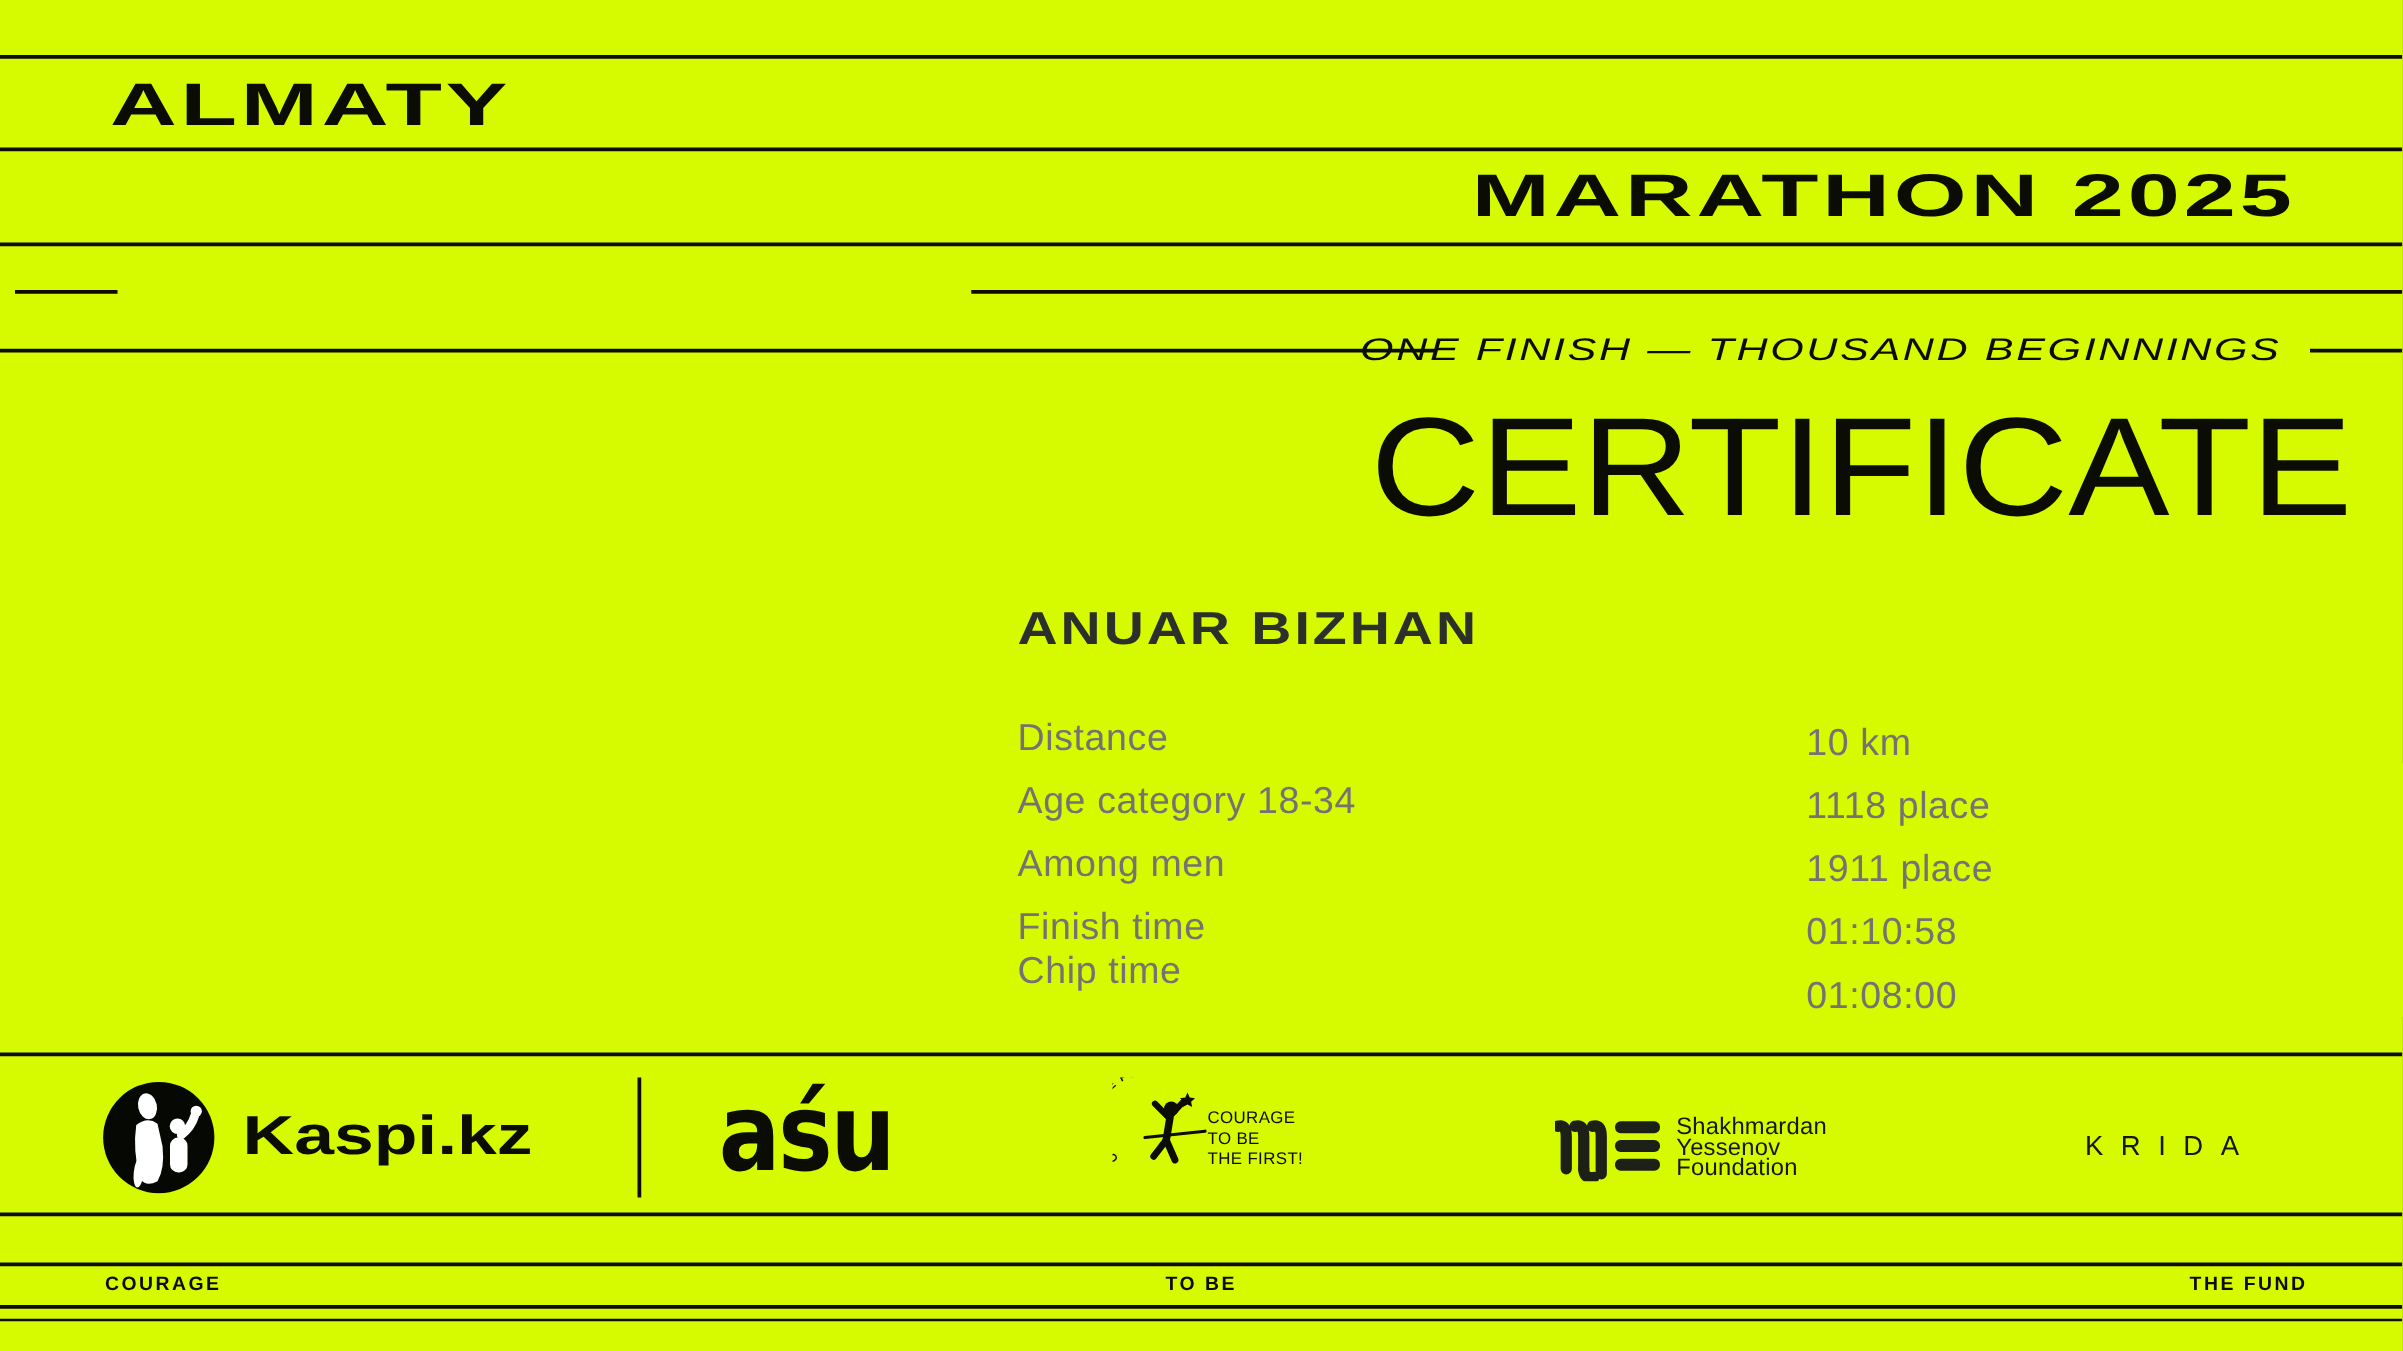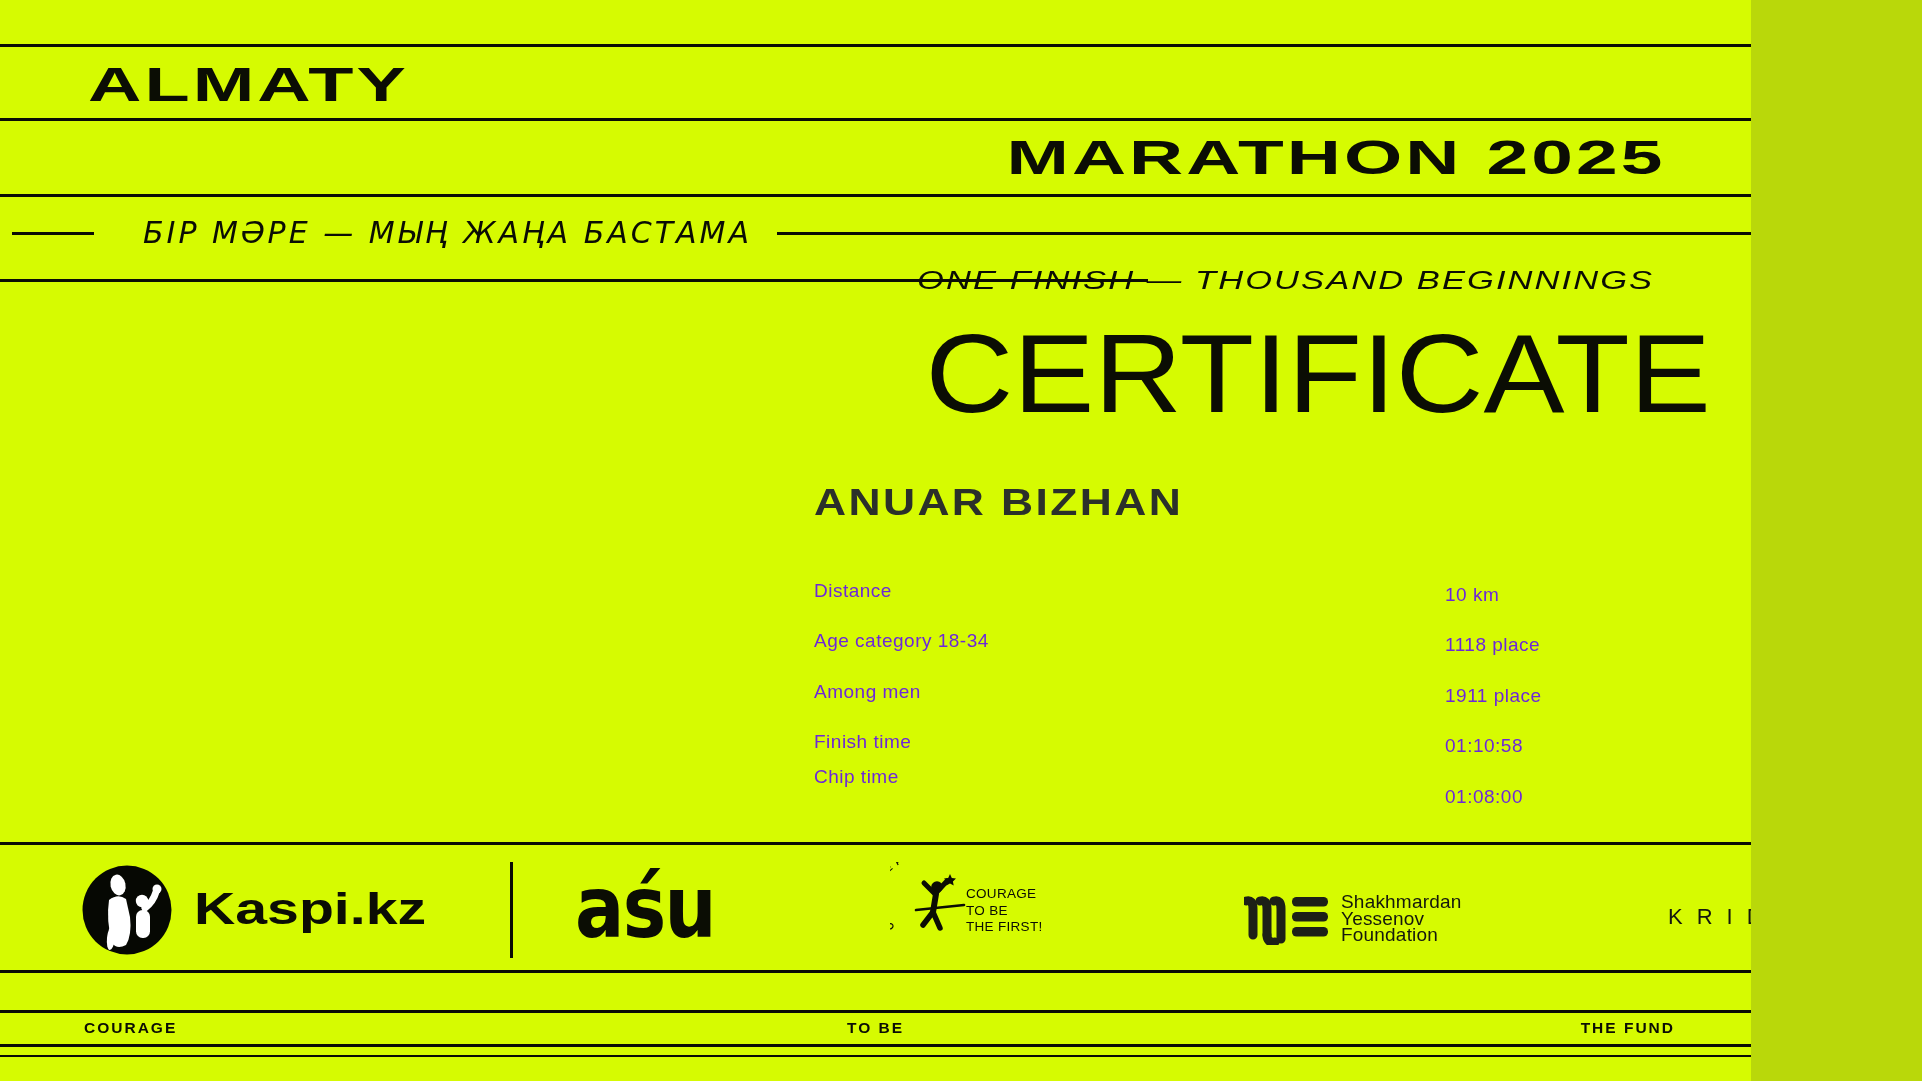--- a/index.html
+++ b/index.html
@@ -1,17 +1,17 @@
 <!DOCTYPE html>
 <html><head>
 <meta charset="utf-8">
 <style>
   html,body{margin:0;padding:0;background:#b9d80a;}
   .page{
-    position:relative;width:1751px;height:1081px;overflow:hidden;
+    position:relative;width:1922px;height:1081px;overflow:hidden;
     background:#d6fb01;
     font-family:"Liberation Sans",sans-serif;
     color:#0b0d04;
   }
   .rule{position:absolute;left:0;right:0;height:3px;background:#0b0d04;}
   .seg{position:absolute;height:3px;background:#0b0d04;}
 
   .display{
     position:absolute;font-weight:700;line-height:1;white-space:nowrap;
     letter-spacing:2px;color:#0b0d04;
@@ -32,22 +32,22 @@
     position:absolute;right:40px;top:318px;font-size:112px;line-height:1;
     font-weight:400;letter-spacing:0;white-space:nowrap;
     transform:scaleX(1.085);transform-origin:right top;color:#0b0d04;
   }
   .name{
     position:absolute;left:814px;top:484px;font-size:37px;line-height:1;
     font-weight:700;letter-spacing:2px;white-space:nowrap;color:#2b302a;
     transform:scaleX(1.2);transform-origin:left top;
   }
   .res-label,.res-value{
-    position:absolute;font-size:19px;line-height:30px;white-space:nowrap;
-    color:#6d28d9;letter-spacing:0.5px;
+    position:absolute;font-size:30px;line-height:30px;white-space:nowrap;
+    color:#737373;letter-spacing:0.5px;
   }
   .res-label{left:814px;}
   .res-value{left:1445px;}
 
   .v-divider{position:absolute;left:510px;top:862px;width:3px;height:96px;background:#0b0d04;}
 
   .kaspi-word{
     position:absolute;left:194px;top:887px;font-size:44px;line-height:44px;
     font-weight:700;letter-spacing:0;white-space:nowrap;color:#0b0d04;
     transform:scaleX(1.3);transform-origin:left top;
@@ -92,21 +92,20 @@
   <div class="seg" style="top:279px;left:0;width:1148px"></div>
   <div class="seg" style="top:279px;left:1848px;right:0"></div>
   <div class="rule" style="top:842px"></div>
   <div class="rule" style="top:970px"></div>
   <div class="rule" style="top:1010px"></div>
   <div class="rule" style="top:1044px"></div>
   <div class="rule" style="top:1055px;height:2px"></div>
 
   <div class="display almaty">ALMATY</div>
   <div class="display marathon">MARATHON 2025</div>
-  <div class="slogan-kz">БІР МӘРЕ — МЫҢ ЖАҢА БАСТАМА</div>
   <div class="slogan-en">ONE FINISH — THOUSAND BEGINNINGS</div>
   <div class="certificate">CERTIFICATE</div>
 
   <div class="name">ANUAR BIZHAN</div>
 
   <div>
     <div class="res-label" style="top:576px">Distance</div>
     <div class="res-value" style="top:580px">10 km</div>
     <div class="res-label" style="top:626px">Age category 18-34</div>
     <div class="res-value" style="top:630px">1118 place</div>

